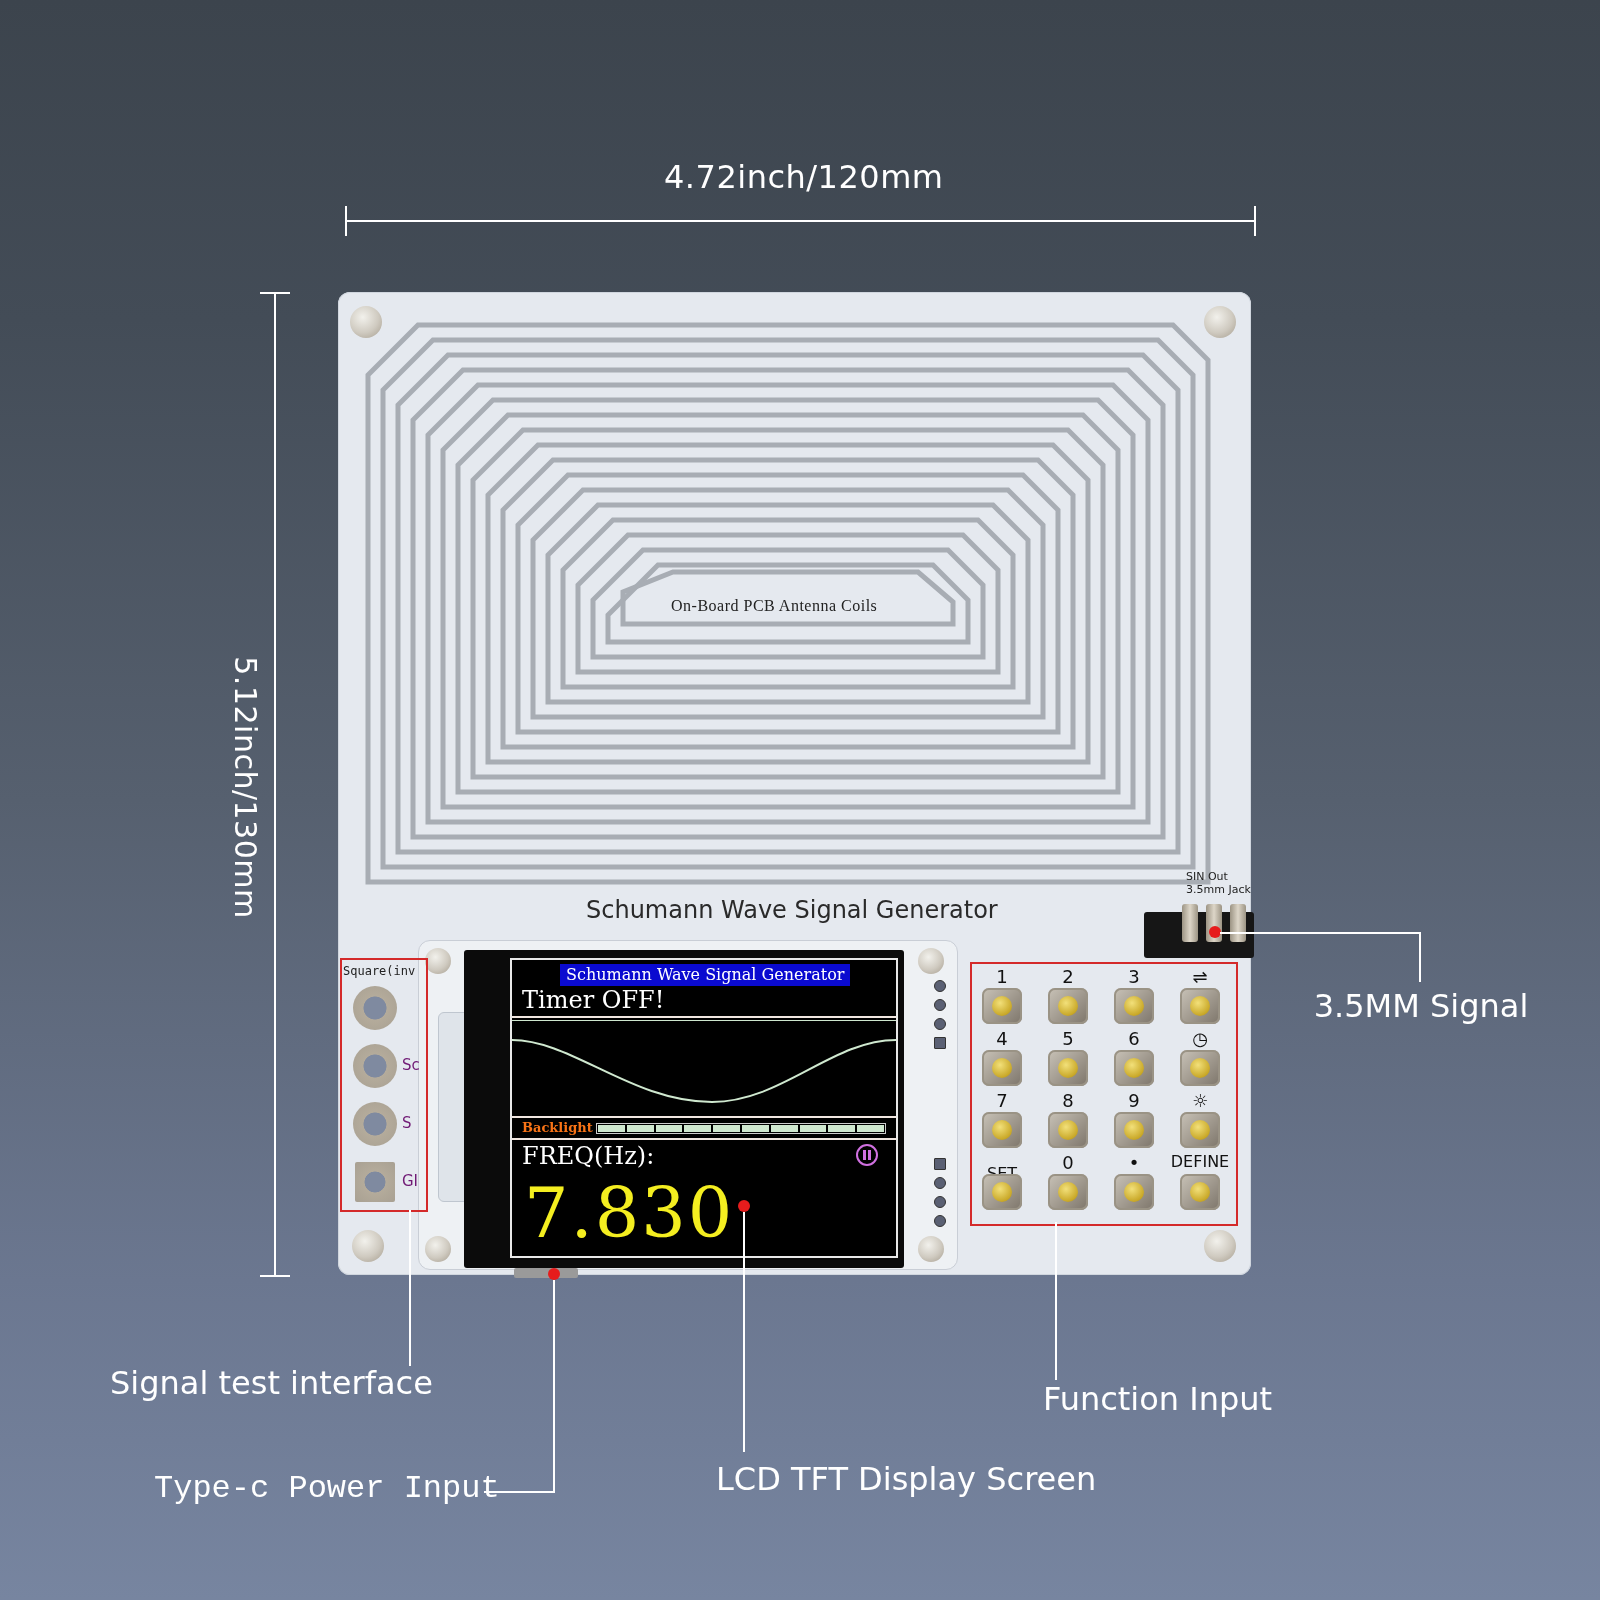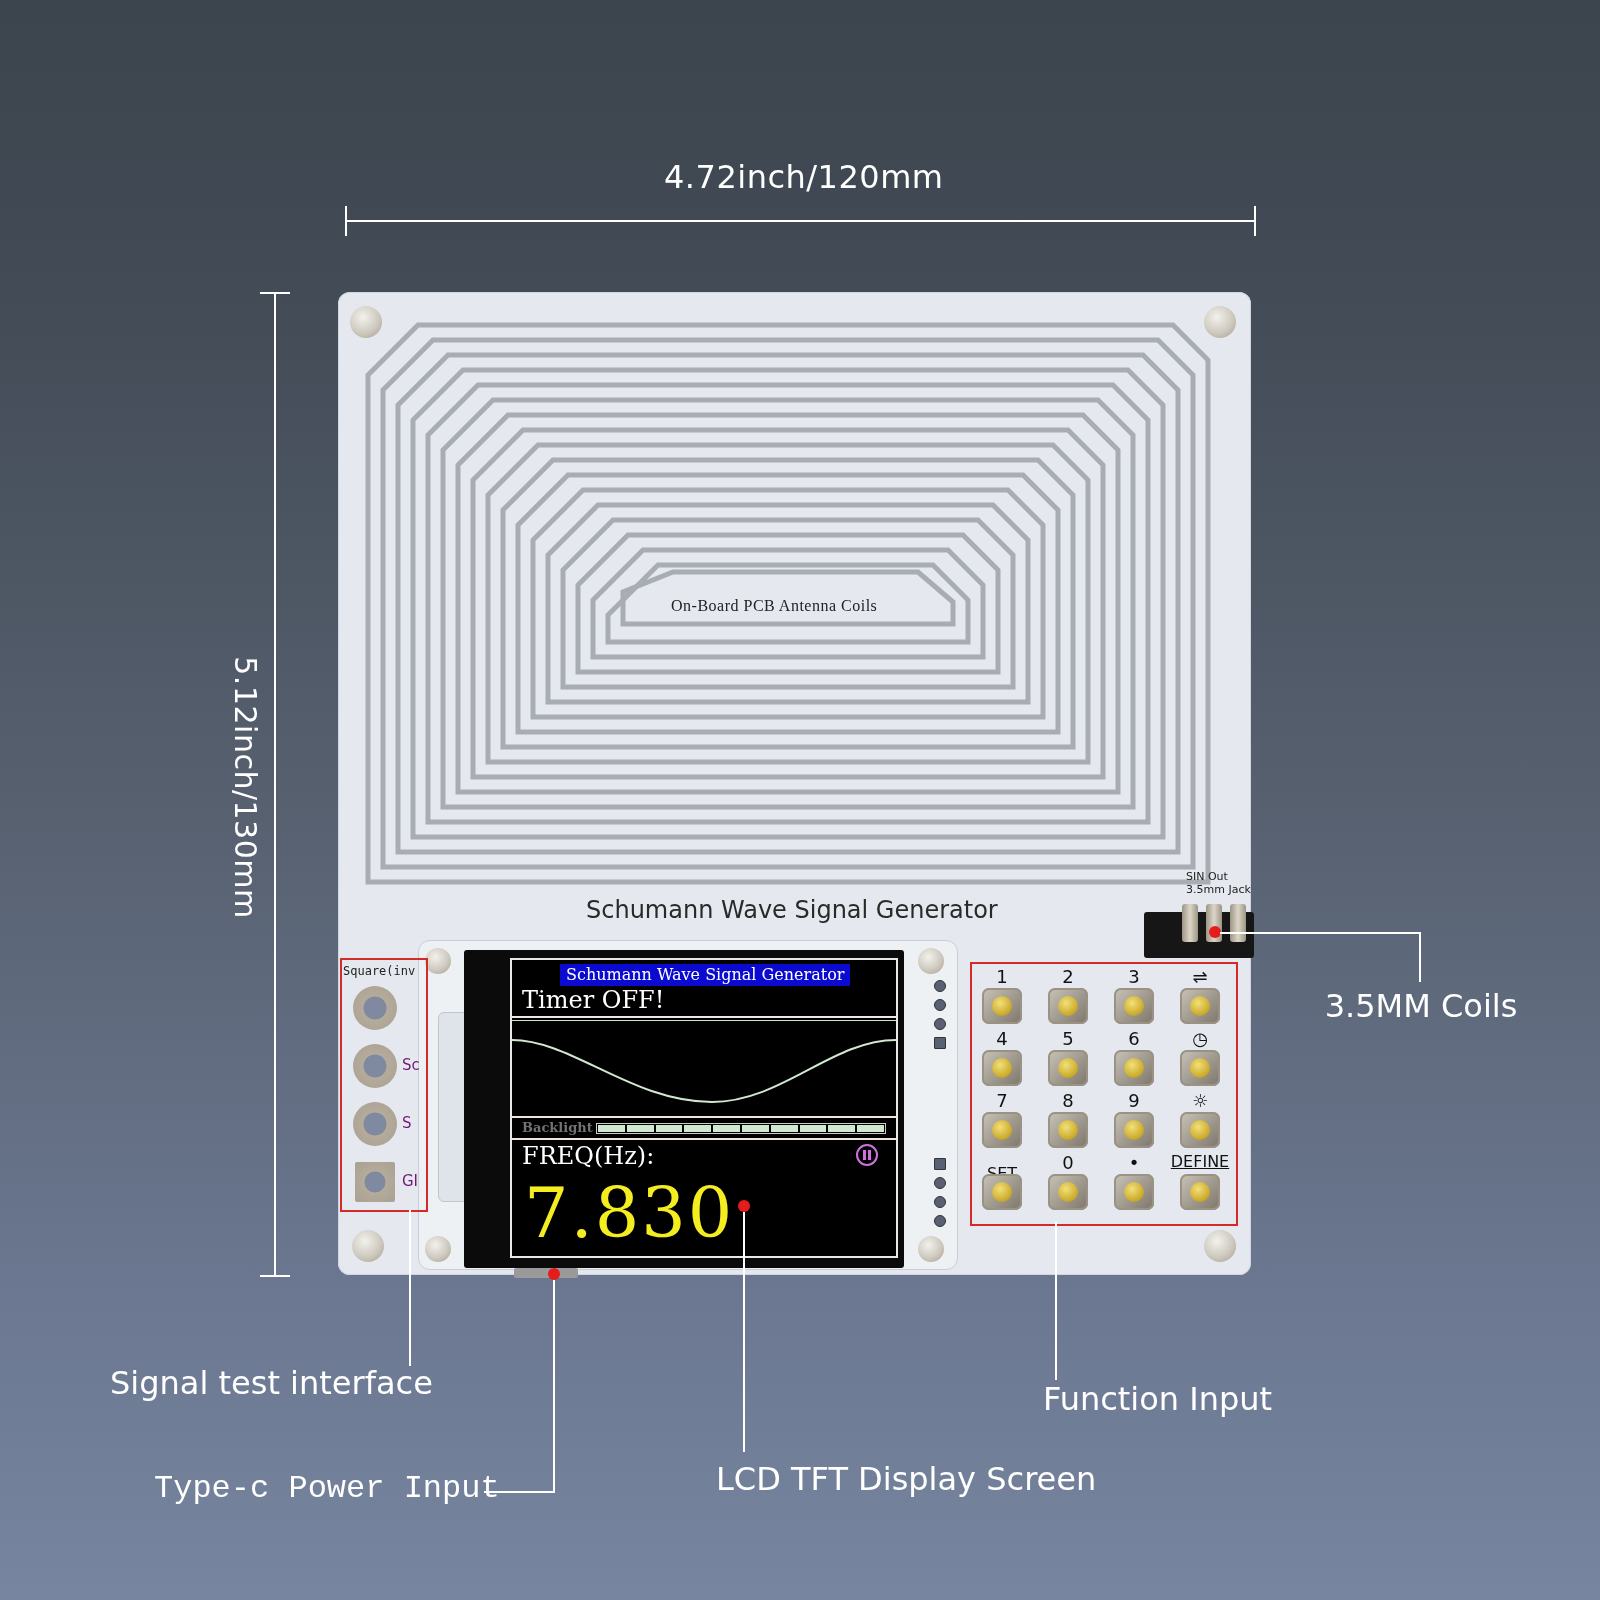--- a/index.html
+++ b/index.html
@@ -19,21 +19,21 @@
   .coil-title{font-family:Liberation Serif, serif;font-size:16px;color:#222;letter-spacing:0.5px;white-space:nowrap;}
   .board-title{font-size:24px;color:#2a2a2a;white-space:nowrap;}
   
   .lcd-holder{left:418px;top:940px;width:538px;height:328px;background:#eef1f4;border-radius:12px;border:1px solid #c9ced6;}
   .lcd-frame{left:464px;top:950px;width:440px;height:318px;background:#0b0b0b;border-radius:3px;}
   .lcd{left:510px;top:958px;width:384px;height:296px;background:#000;border:2px solid #e8e8e8;}
   .lcd-title{position:absolute;left:48px;top:4px;height:22px;background:#0a0ad0;color:#fff;
     font-family:"DejaVu Serif","Liberation Serif",serif;font-size:16px;padding:0 6px;line-height:22px;white-space:nowrap;}
   .lcd-timer{position:absolute;left:10px;top:26px;font-family:"DejaVu Serif","Liberation Serif",serif;font-size:24px;color:#fff;white-space:nowrap;}
   .lcd-sep{position:absolute;left:0;width:384px;height:2px;background:#f0e6e0;}
-  .lcd-backlight-label{position:absolute;left:10px;top:160px;font-family:"DejaVu Serif","Liberation Serif",serif;font-size:13px;color:#737373;font-weight:bold;}
+  .lcd-backlight-label{position:absolute;left:10px;top:160px;font-family:"DejaVu Serif","Liberation Serif",serif;font-size:13px;color:#f97316;font-weight:bold;}
   .bl-bar{position:absolute;left:84px;top:163px;width:290px;height:11px;border:1px solid #ccc;display:flex;gap:2px;padding:1px;box-sizing:border-box;}
   .bl-seg{flex:1;background:#cfe8cf;}
   .lcd-freq-label{position:absolute;left:10px;top:182px;font-family:"DejaVu Serif","Liberation Serif",serif;font-size:24px;color:#fff;white-space:nowrap;}
   .lcd-freq-val{position:absolute;left:12px;top:212px;font-family:"DejaVu Serif","Liberation Serif",serif;font-size:70px;color:#f4ee20;letter-spacing:2px;white-space:nowrap;}
   .pause-icon{position:absolute;left:344px;top:184px;width:22px;height:22px;border:2px solid #d070e0;border-radius:50%;box-sizing:border-box;}
   .pause-icon::before,.pause-icon::after{content:"";position:absolute;top:4px;width:3px;height:10px;background:#d070e0;}
   .pause-icon::before{left:5px;} .pause-icon::after{left:10px;}
   
   .sig-box{left:340px;top:958px;width:84px;height:250px;border:2px solid #d42a2a;}
   .sig-label{font-family:"DejaVu Sans Mono","Liberation Mono",monospace;font-size:12px;color:#222;white-space:nowrap;}
@@ -109,21 +109,21 @@
 </div>
 <div class="abs jack">
   <div class="jack-pin" style="left:38px;"></div>
   <div class="jack-pin" style="left:62px;"></div>
   <div class="jack-pin" style="left:86px;"></div>
 </div>
 <div class="abs red-dot" style="left:1209px;top:926px;"></div>
 <div class="abs hline" style="left:1220px;top:932px;width:200px;"></div>
 <div class="abs vline" style="left:1419px;top:932px;height:50px;"></div>
 <div class="abs callout" style="left:1286px;top:984px;text-align:center;line-height:44px;width:270px;">
-  <div>3.5MM Coils</div>
+  <div>3.5MM Signal</div>
 </div>
 
 <div class="abs lcd-holder"></div>
 <div class="abs screw" style="left:425px;top:948px;width:26px;height:26px;"></div>
 <div class="abs screw" style="left:918px;top:948px;width:26px;height:26px;"></div>
 <div class="abs screw" style="left:425px;top:1236px;width:26px;height:26px;"></div>
 <div class="abs screw" style="left:918px;top:1236px;width:26px;height:26px;"></div>
 <div class="abs" style="left:934px;top:980px;display:flex;flex-direction:column;gap:7px;">
   <div class="side-pin"></div>
   <div class="side-pin"></div>
@@ -257,20 +257,20 @@
     <div class="key-label" style="left: 58px; top: 190px;">0</div>
     <div class="key" style="left: 74px; top: 210px;">
       <div class="key-body"></div>
       <div class="key-cap"></div>
     </div>
     <div class="key-label" style="left: 124px; top: 190px;">•</div>
     <div class="key" style="left: 140px; top: 210px;">
       <div class="key-body"></div>
       <div class="key-cap"></div>
     </div>
-    <div class="key-label" style="left: 190px; top: 190px; font-size: 16px; text-decoration: underline;">DEFINE</div>
+    <div class="key-label" style="left: 190px; top: 190px; font-size: 16px;">DEFINE</div>
     <div class="key" style="left: 206px; top: 210px;">
       <div class="key-body"></div>
       <div class="key-cap"></div>
     </div>
   </div>
 <div class="abs vline" style="left:1055px;top:1222px;height:158px;"></div>
 <div class="abs callout" style="left:1043px;top:1380px;">Function Input</div>
 
 </body></html>

